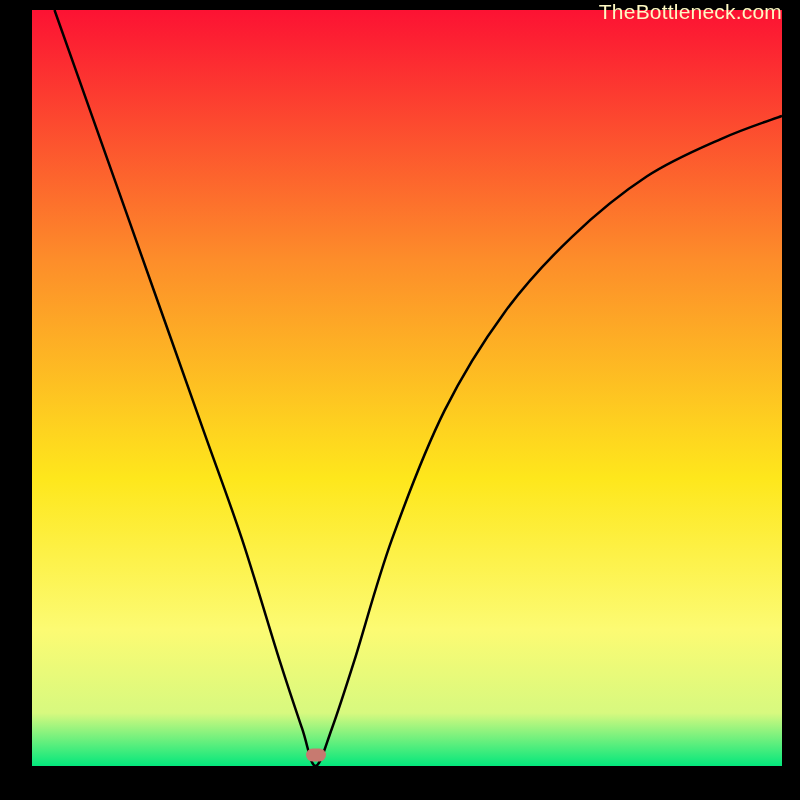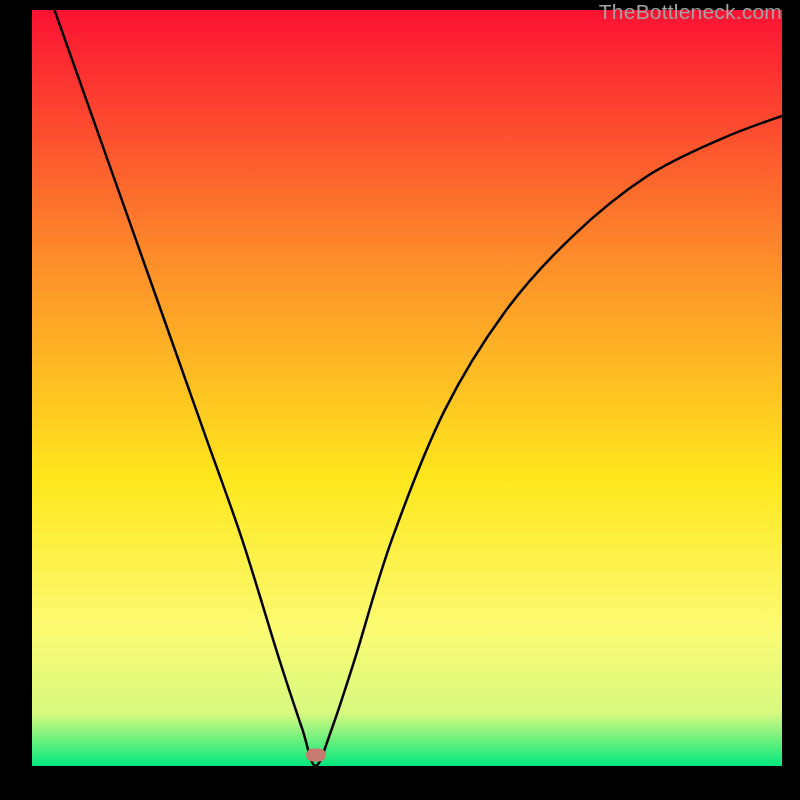--- a/index.html
+++ b/index.html
@@ -32,21 +32,21 @@
   svg.curve {
     position: absolute;
     inset: 0;
     width: 100%;
     height: 100%;
   }
   .watermark {
     position: absolute;
     top: 0;
     right: 18px;
-    color: #a3a3a3;
+    color: #fef9c3;
     font-size: 21px;
     font-weight: 500;
     letter-spacing: 0.2px;
   }
   .marker {
     position: absolute;
     width: 20px;
     height: 13px;
     border-radius: 8px;
     transform: translate(-50%, -50%);

